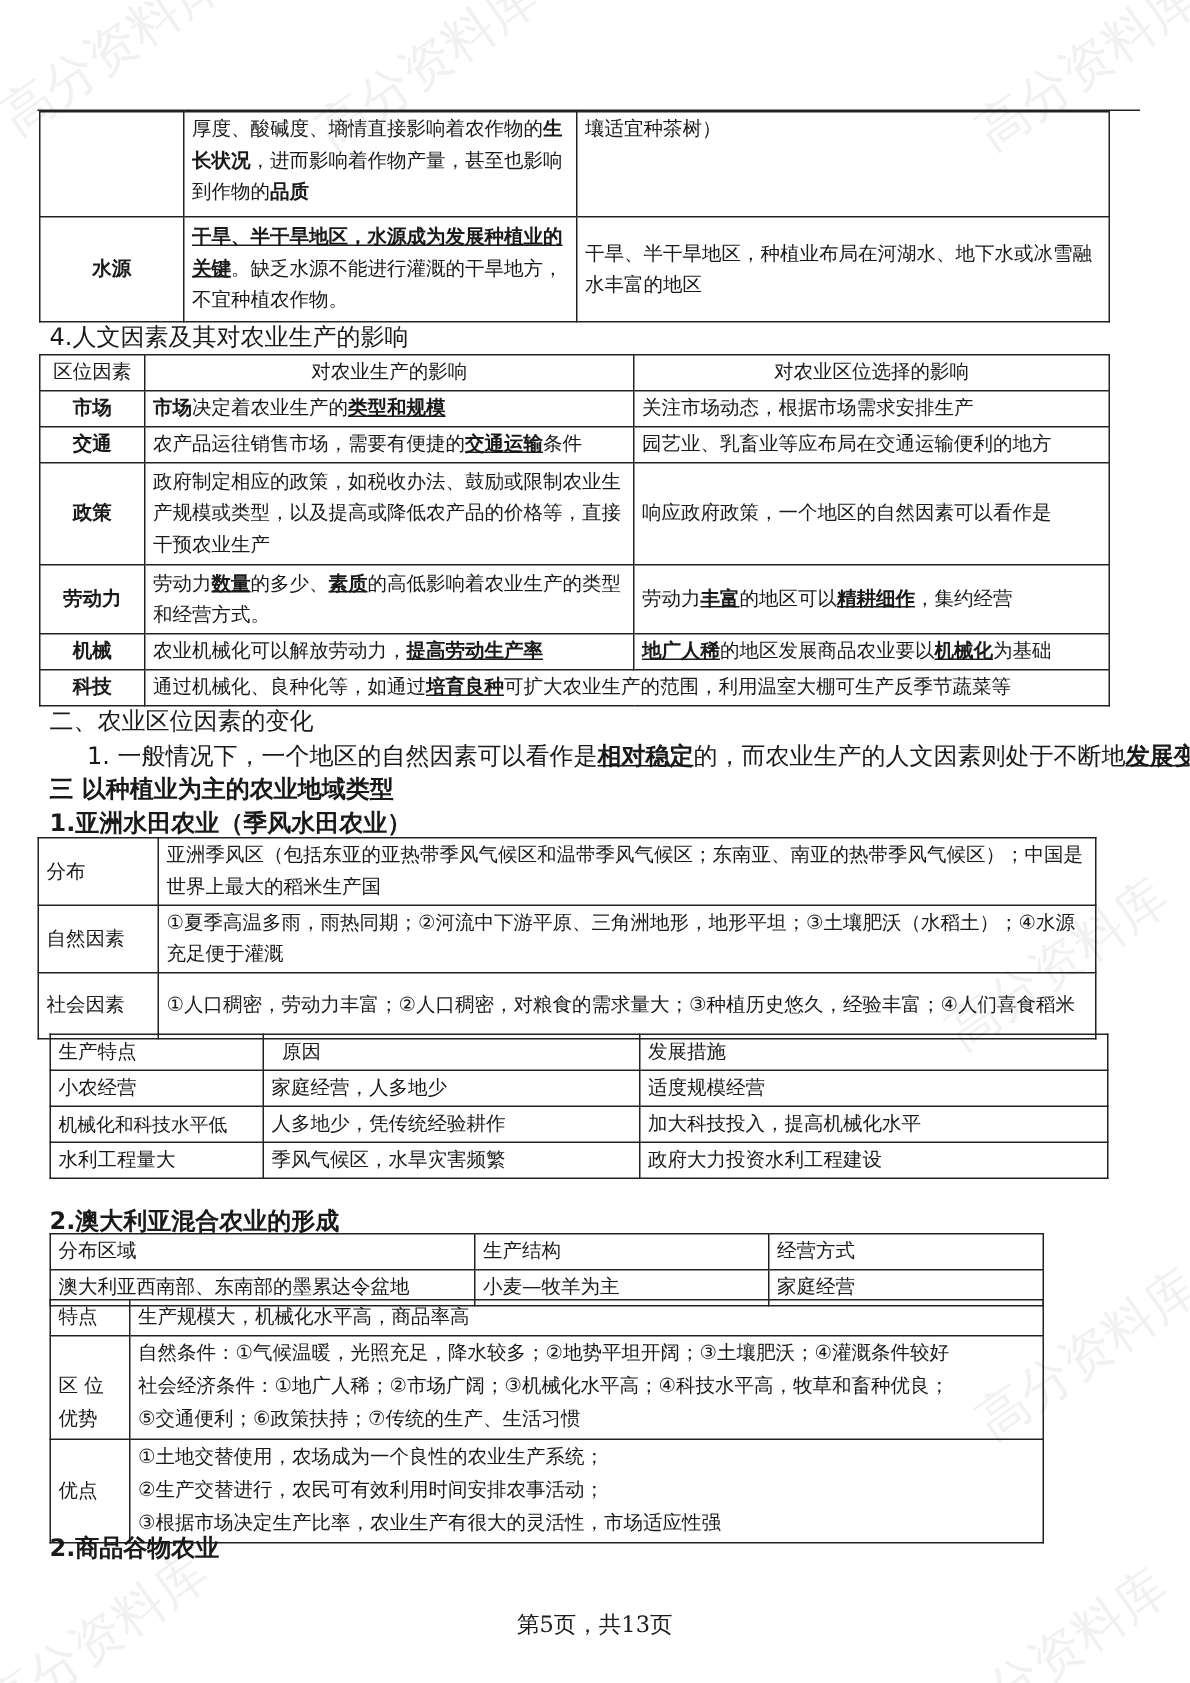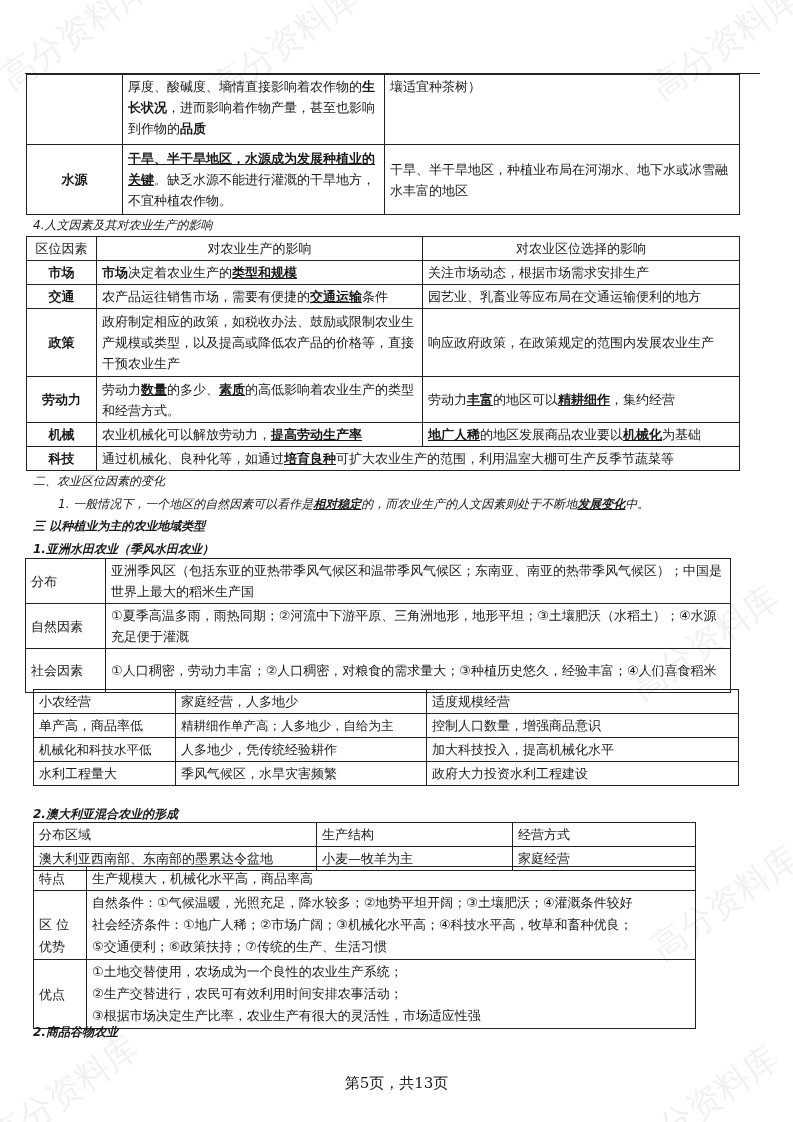--- a/index.html
+++ b/index.html
@@ -7,21 +7,21 @@
     width: 793px; height: 1122px; position: relative; overflow: hidden;
     font-family: "DejaVu Sans", "Liberation Sans", sans-serif;
     color: #1a1a1a; font-size: 13px;
   }
   table { border-collapse: collapse; position: absolute; table-layout: fixed; padding-left: 38px; }
   td { border: 1px solid #222; padding: 1px 5px; vertical-align: middle; line-height: 21px; font-size: 13px; }
   .c { text-align: center; }
   b, .b { font-weight: bold; }
   u.k { text-decoration: underline; font-weight: bold; }
   .toprule { position: absolute; left: 25px; top: 73px; width: 735px; height: 1px; background: #222; }
-  .line { position: absolute; left: 33px; font-size: 12px; line-height: 20px; white-space: nowrap; font-style: italic; }
+  .line { position: absolute; left: 33px; font-size: 16px; line-height: 20px; white-space: nowrap; }
   .h { font-weight: bold; }
   .footer { position: absolute; top: 1074px; left: 0; width: 793px; text-align: center; font-size: 15px; font-family: "DejaVu Serif", serif; }
   .wm { position: absolute; color: rgba(180,180,180,0.18); font-size: 34px; transform: rotate(-35deg); white-space: nowrap; pointer-events: none; }
 </style>
 </head>
 <body>
 
 <div class="wm" style="left:-10px;top:10px;">高分资料库</div>
 <div class="wm" style="left:200px;top:20px;">高分资料库</div>
 <div class="wm" style="left:640px;top:20px;">高分资料库</div>
@@ -76,21 +76,21 @@
     <td>关注市场动态，根据市场需求安排生产</td>
   </tr>
   <tr style="height:22px;">
     <td class="c b">交通</td>
     <td><span>农产品运往销售市场，需要有便捷的</span><u class="k">交通运输</u><span>条件</span></td>
     <td>园艺业、乳畜业等应布局在交通运输便利的地方</td>
   </tr>
   <tr style="height:68px;">
     <td class="c b">政策</td>
     <td>政府制定相应的政策，如税收办法、鼓励或限制农业生产规模或类型，以及提高或降低农产品的价格等，直接干预农业生产</td>
-    <td>响应政府政策，在政策规定的范围内发展农业生产</td>
+    <td>响应政府政策，一个地区的自然因素可以看作是</td>
   </tr>
   <tr style="height:46px;">
     <td class="c b">劳动力</td>
     <td><span>劳动力</span><u class="k">数量</u><span>的多少、</span><u class="k">素质</u><span>的高低影响着农业生产的类型和经营方式。</span></td>
     <td><span>劳动力</span><u class="k">丰富</u><span>的地区可以</span><u class="k">精耕细作</u><span>，集约经营</span></td>
   </tr>
   <tr style="height:22px;">
     <td class="c b">机械</td>
     <td><span>农业机械化可以解放劳动力，</span><u class="k">提高劳动生产率</u></td>
     <td><u class="k">地广人稀</u><span>的地区发展商品农业要以</span><u class="k">机械化</u><span>为基础</span></td>
@@ -130,29 +130,29 @@
 </tbody>
   </table>
 
 <table style="left:33px; top:689px; width:705px;">
   <colgroup>
       <col style="width:142px">
       <col style="width:251px">
       <col style="width:312px">
     </colgroup>
   <tbody>
+      <tr style="height:21px;">
+    <td>生产特点</td>
+    <td style="padding-left:12px;">原因</td>
+    <td>发展措施</td>
+  </tr>
   <tr style="height:21px;">
     <td>小农经营</td>
     <td>家庭经营，人多地少</td>
     <td>适度规模经营</td>
-  </tr>
-  <tr style="height:21px;">
-    <td>单产高，商品率低</td>
-    <td style="font-size:12.5px; white-space:nowrap;">精耕细作单产高；人多地少，自给为主</td>
-    <td>控制人口数量，增强商品意识</td>
   </tr>
   <tr style="height:21px;">
     <td style="font-size:12.5px; white-space:nowrap;">机械化和科技水平低</td>
     <td>人多地少，凭传统经验耕作</td>
     <td>加大科技投入，提高机械化水平</td>
   </tr>
   <tr style="height:21px;">
     <td>水利工程量大</td>
     <td>季风气候区，水旱灾害频繁</td>
     <td>政府大力投资水利工程建设</td>

